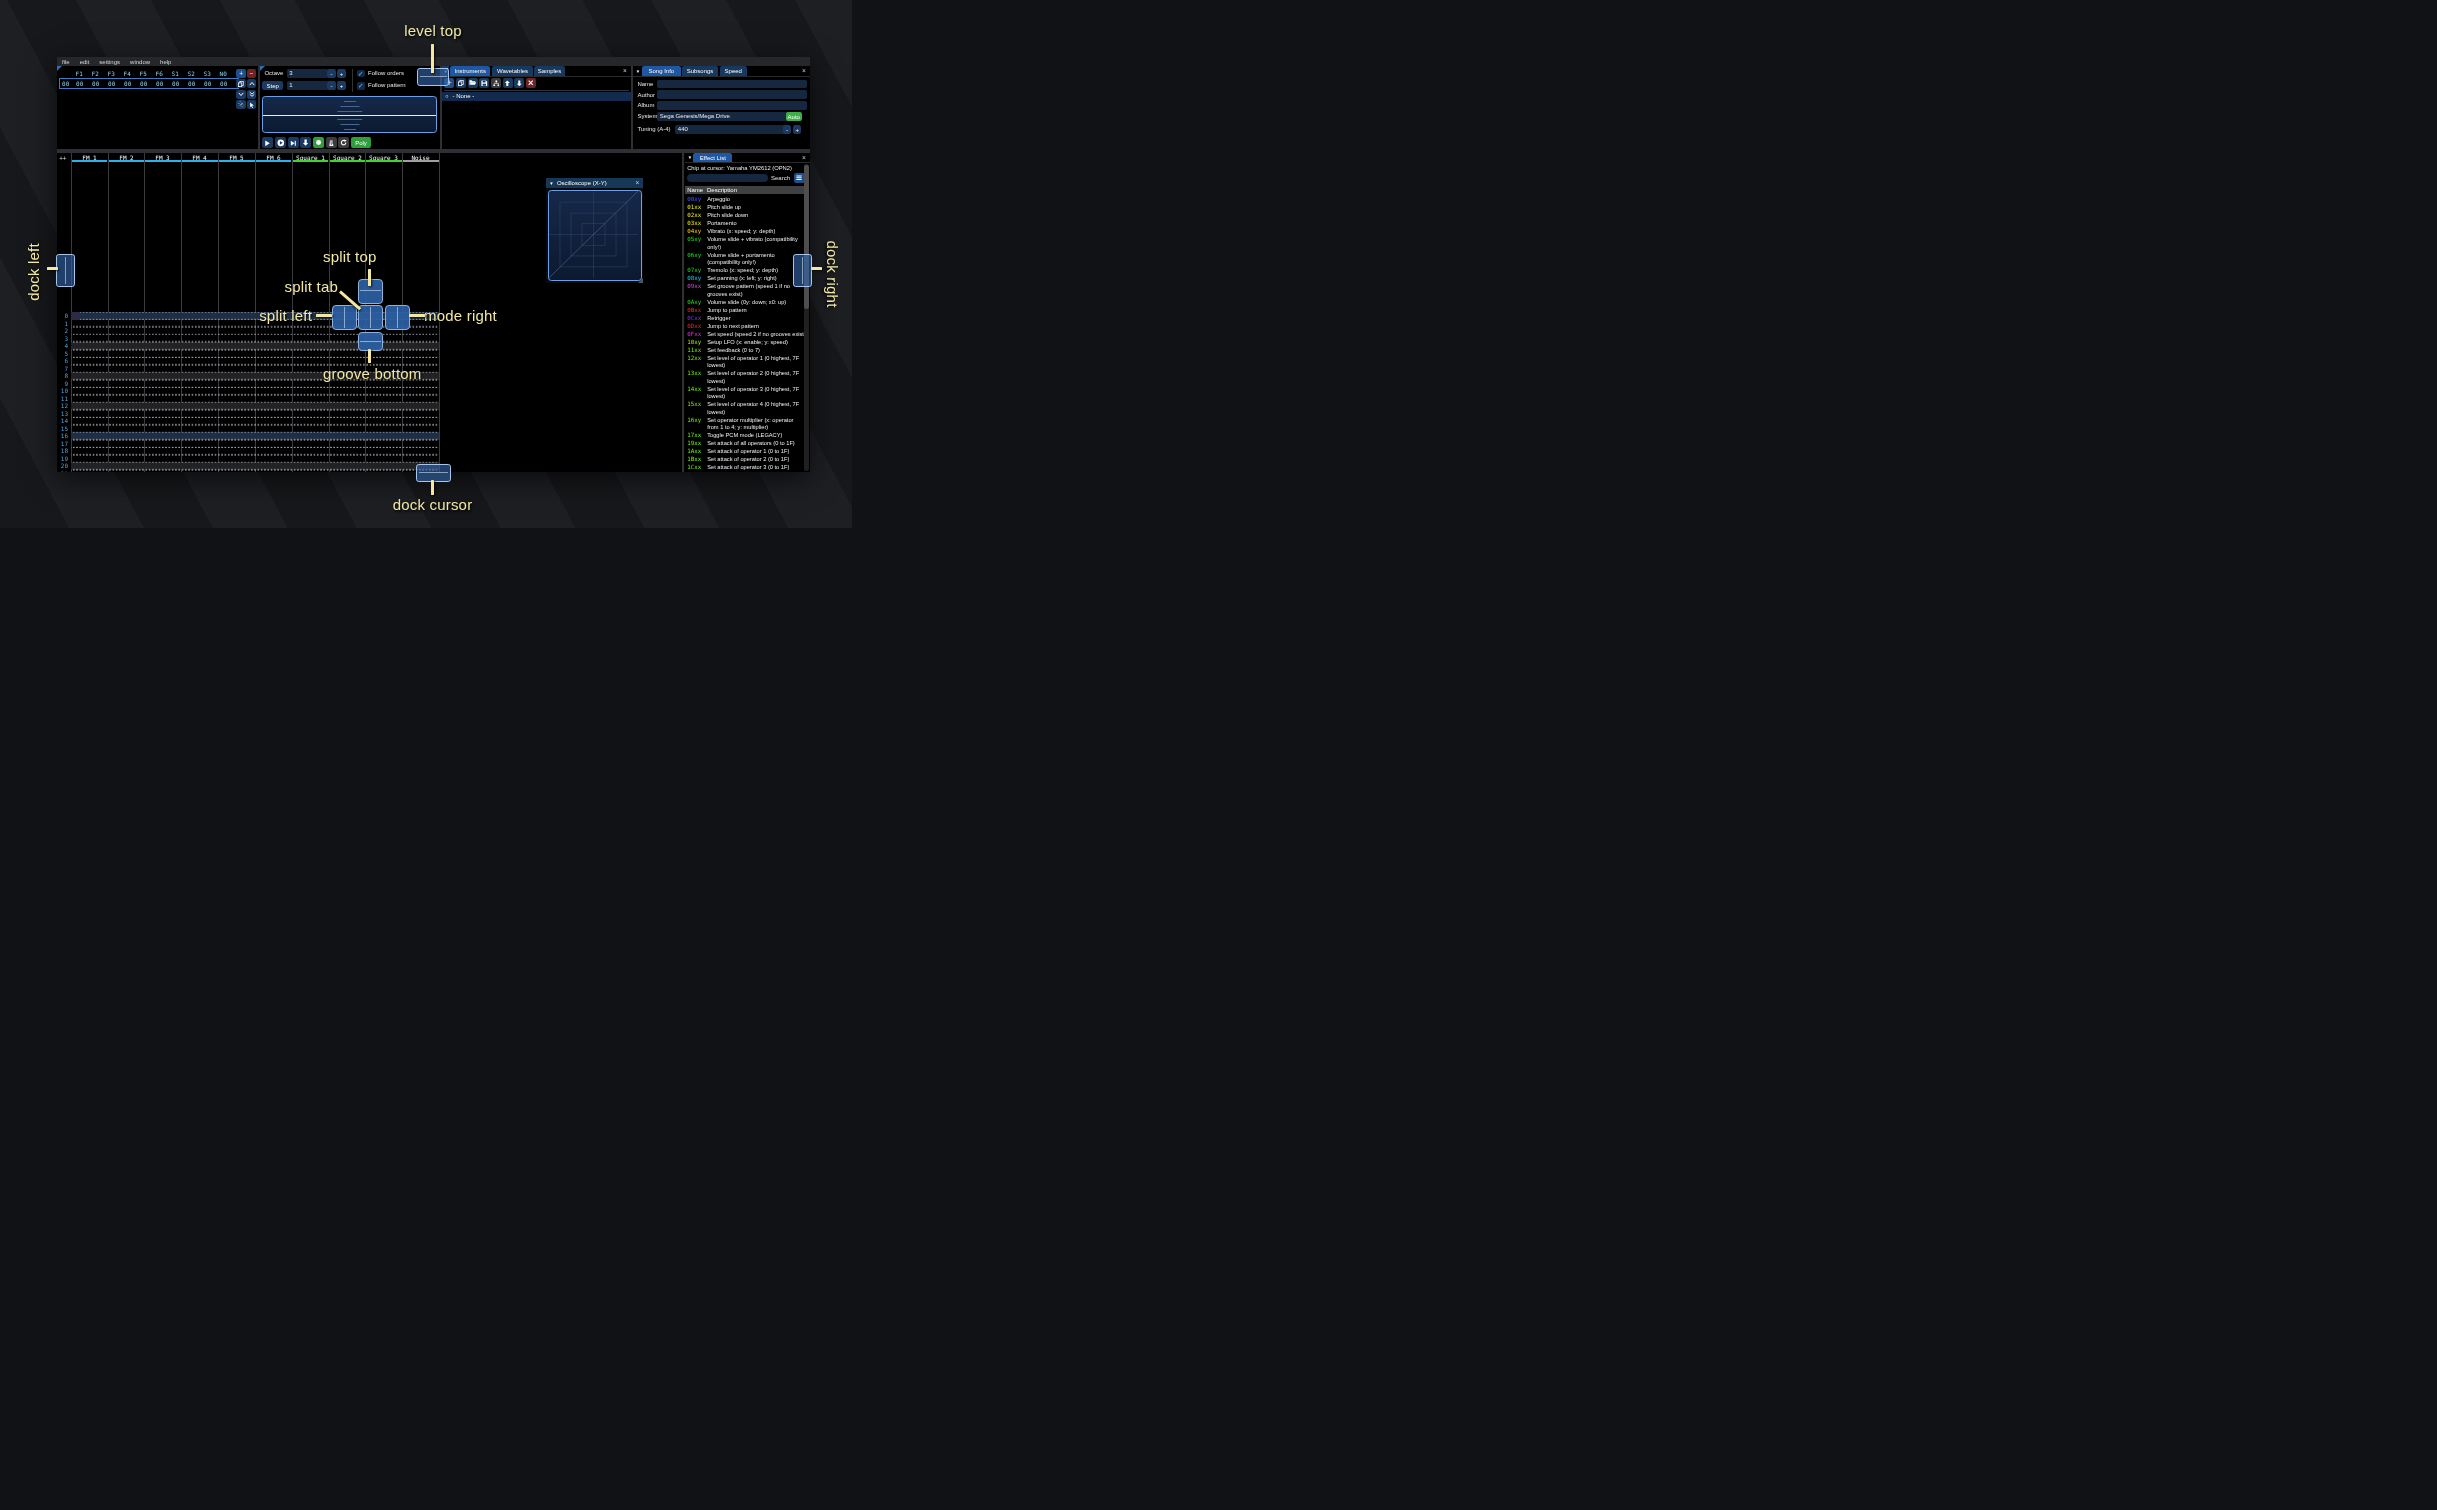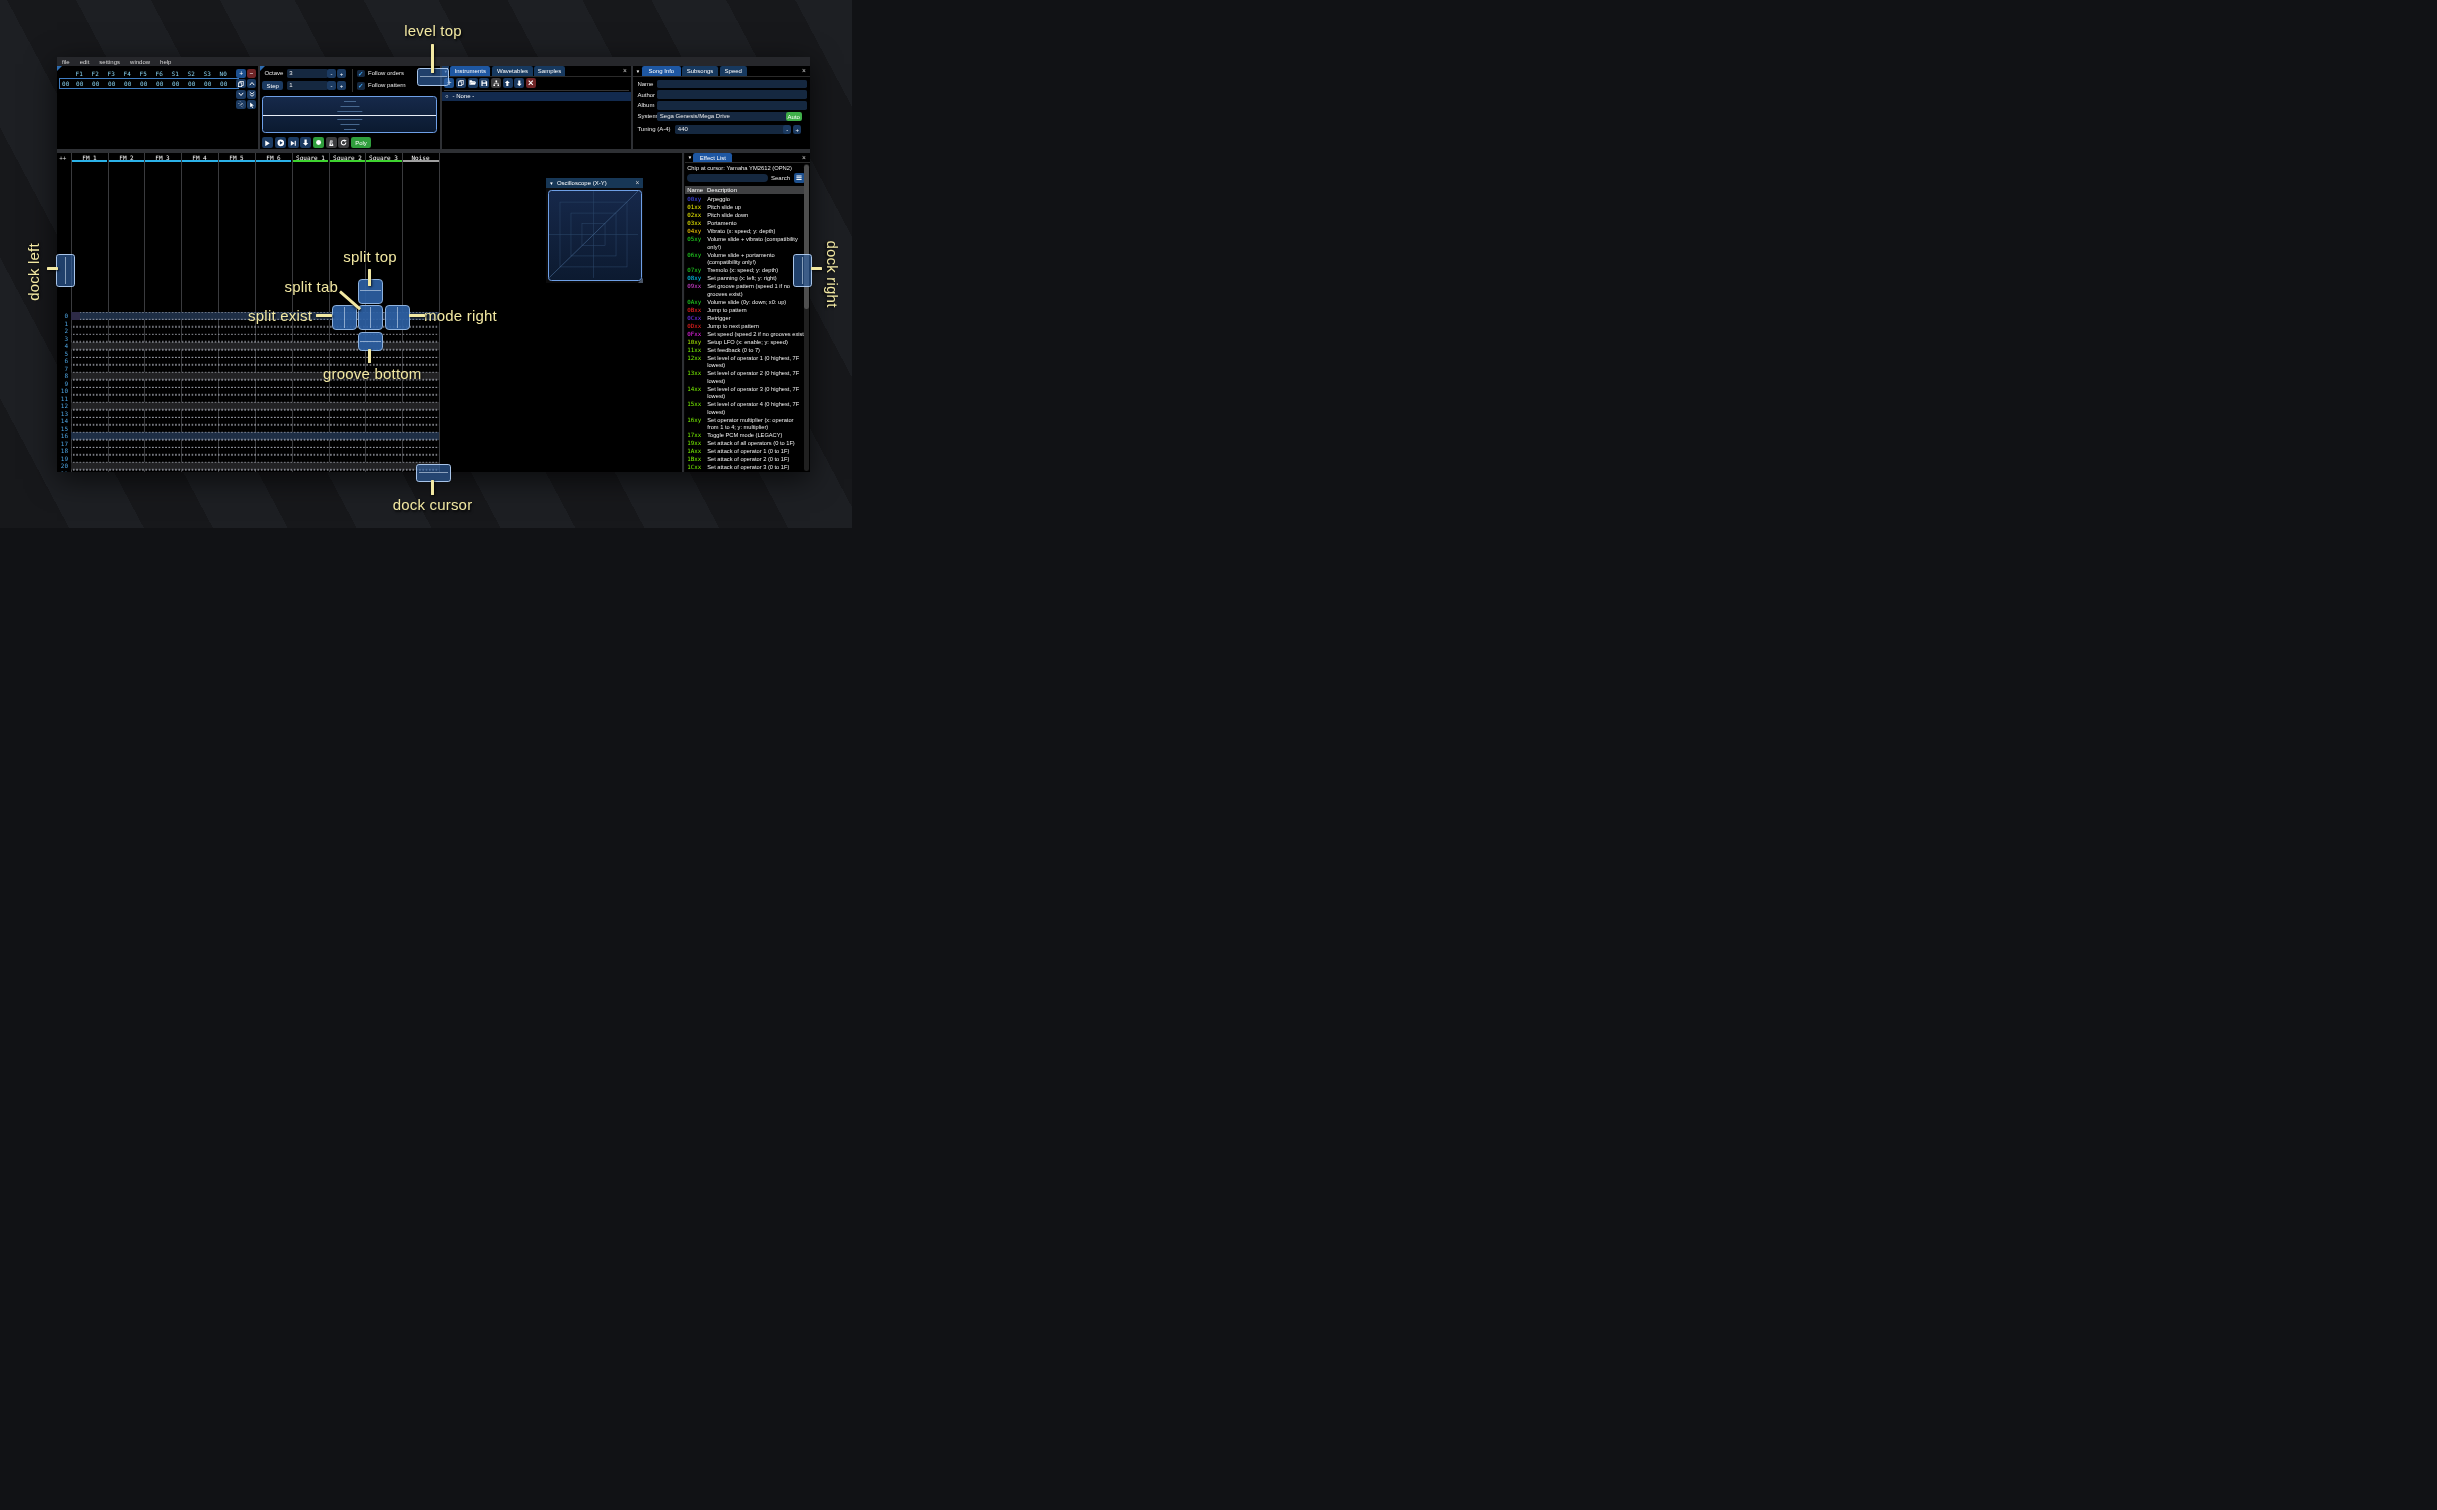--- a/index.html
+++ b/index.html
@@ -609,27 +609,27 @@
         <div class="vline-in"></div>
       </div>
     <div class="dockbtn" style="left:301px;top:275px;width:23px;height:17px;">
         <div class="hline-in"></div>
       </div>
   </div>
 
   <div class="ann" style="left:386px;top:22px;width:94px;text-align:center;">level top</div>
   <div class="lead" style="left:431px;top:44px;width:2.8px;height:29px;"></div>
 
-  <div class="ann" style="left:323px;top:248px;width:94px;text-align:center;">split top</div>
+  <div class="ann" style="left:323px;top:248px;width:94px;">split top</div>
   <div class="lead" style="left:368px;top:269px;width:2.8px;height:16.6px;"></div>
 
   <div class="ann" style="left:250px;top:278px;width:88px;text-align:right;">split tab</div>
   <div class="lead" style="left:340px;top:290px;width:26.5px;height:2.8px;transform:rotate(41deg);transform-origin:left center;"></div>
 
-  <div class="ann" style="left:224px;top:307px;width:88px;text-align:right;">split exist</div>
+  <div class="ann" style="left:224px;top:307px;width:88px;text-align:right;">split left</div>
   <div class="lead" style="left:316px;top:314px;width:15.5px;height:2.8px;"></div>
 
   <div class="ann" style="left:424px;top:307px;width:99px;">mode right</div>
   <div class="lead" style="left:409px;top:314px;width:15.5px;height:2.8px;"></div>
 
   <div class="ann" style="left:323px;top:365px;width:94px;text-align:center;">groove bottom</div>
   <div class="lead" style="left:368px;top:349px;width:2.8px;height:14.4px;"></div>
 
   <div class="ann" style="left:383px;top:496px;width:99px;text-align:center;">dock cursor</div>
   <div class="lead" style="left:431px;top:480px;width:2.8px;height:15px;"></div>

